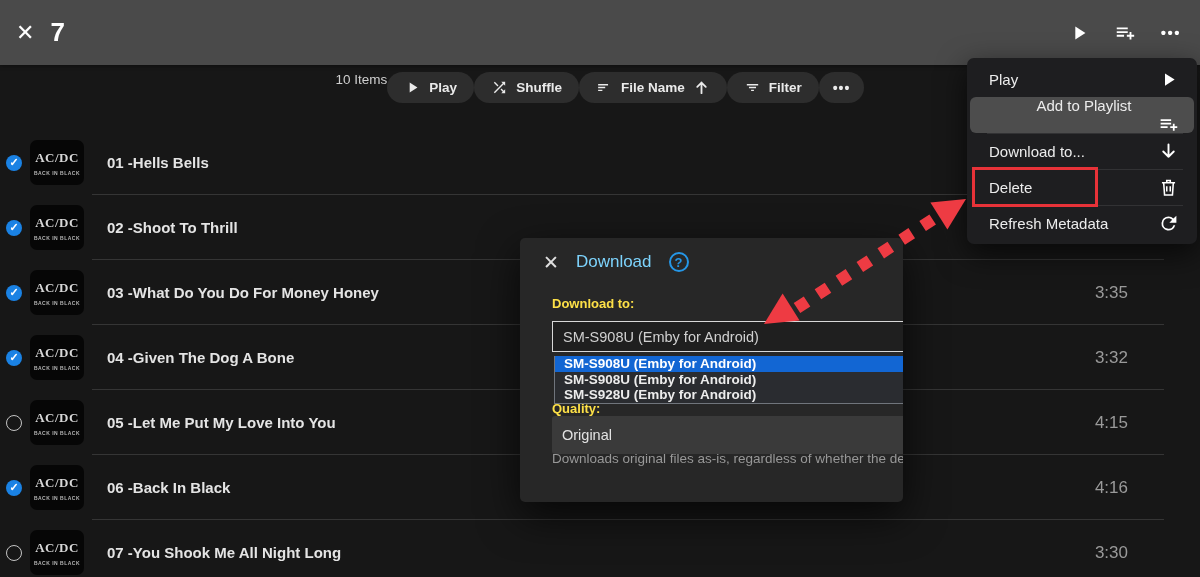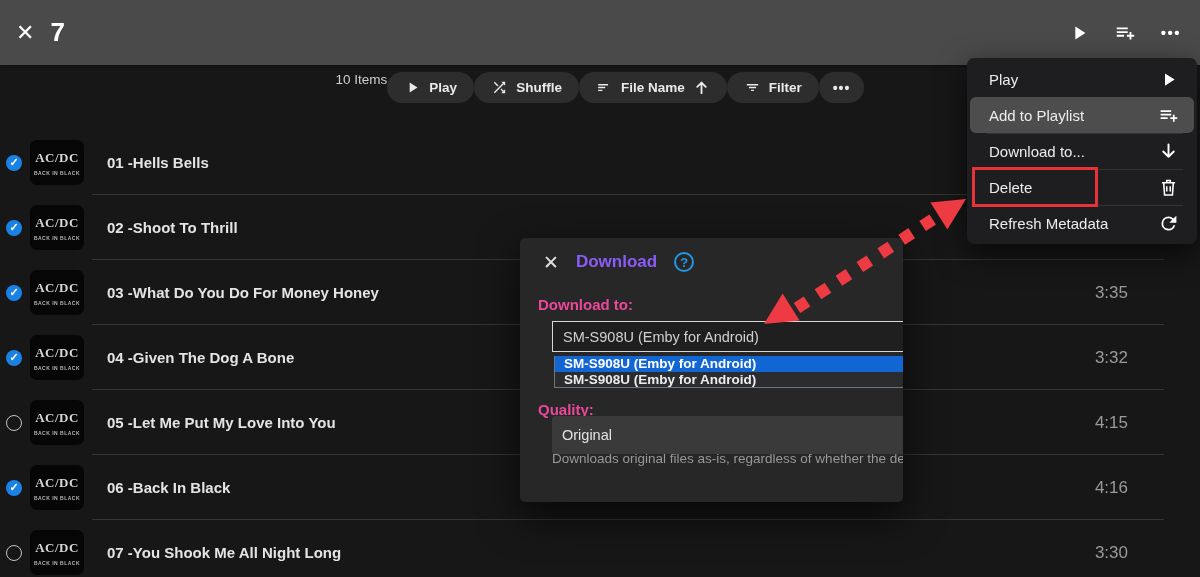--- a/index.html
+++ b/index.html
@@ -41,35 +41,35 @@
     text-shadow:0 0 1px #000;font-family:"Liberation Serif", serif;}
   .art-album{font-size:5px;font-weight:700;color:#b5b5b5;letter-spacing:.5px;margin-top:4px;}
   .song-title{margin-left:23px;font-size:15px;font-weight:600;color:#e4e4e4;white-space:nowrap;}
   .song-duration{margin-left:auto;padding-right:72px;font-size:17px;color:#9a9a9a;}
 
   
   .context-menu{position:absolute;left:967px;top:58px;width:230px;background:#1e1e20;border-radius:7px;
     box-shadow:0 10px 30px rgba(0,0,0,.65);padding:3px 0;z-index:30;}
   .menu-item{position:relative;height:36px;display:flex;align-items:center;padding:0 18px 0 22px;cursor:pointer;}
   .menu-item + .menu-item::before{content:"";position:absolute;top:0;left:20px;right:14px;height:1px;background:rgba(255,255,255,.09);}
-  .menu-item.highlighted{background:#4d4d4d;border-radius:6px;margin:0 3px;padding:0 15px 0 19px;}
+  .menu-item.highlighted{background:#4d4d4d;border-radius:6px;margin:0 3px;padding:0 15px 0 19px;flex-direction:column;}
   .menu-item.highlighted::before{display:none;}
   .mi-label{font-size:15px;color:#ececec;}
   .mi-icon{margin-left:auto;width:22px;height:22px;color:#fff;display:flex;align-items:center;justify-content:center;}
   .mi-icon svg{width:21px;height:21px;}
 
   
   .dialog{position:absolute;left:520px;top:238px;width:383px;height:264px;background:#272727;
     border-radius:5px;box-shadow:0 14px 40px rgba(0,0,0,.7);z-index:20;overflow:hidden;}
   .dlg-header{position:absolute;left:23px;top:14px;display:flex;align-items:center;gap:17px;}
   .dlg-close{font-size:19px;font-weight:400;color:#e0e0e0;cursor:pointer;line-height:1;}
-  .dlg-title{font-size:17px;font-weight:700;color:#8b5cf6;text-align:center;}
+  .dlg-title{font-size:17px;font-weight:400;color:#7dd3fc;text-align:center;}
   .dlg-help{width:20px;height:20px;border-radius:50%;border:2px solid #2596e6;color:#2596e6;
     font-size:13px;font-weight:700;display:flex;align-items:center;justify-content:center;cursor:pointer;}
-  .dlg-label{position:absolute;left:18px;font-size:15px;font-weight:600;color:#ec4899;}
+  .dlg-label{position:absolute;left:32px;font-size:13px;font-weight:600;color:#fde047;}
   .lbl-downloadto{top:58px;}
   .lbl-quality{top:163px;}
   .select-box{position:absolute;left:32px;width:360px;height:31px;display:flex;align-items:center;
     padding-left:10px;font-size:14.5px;color:#d0d0d0;cursor:pointer;}
   .select-device{top:83px;background:#1f1f1f;border:1px solid #d8d8d8;}
   .select-quality{top:178px;background:#3a3a3a;border-radius:3px;height:38px;color:#e2e2e2;}
   .device-list{position:absolute;left:34px;top:118px;width:360px;background:#2a2c30;
     border:1px solid #70757c;border-top:none;z-index:5;}
   .device-option{height:15.5px;display:flex;align-items:center;padding-left:9px;
     font-size:13.5px;font-weight:600;color:#ececec;white-space:nowrap;cursor:pointer;}
@@ -256,20 +256,21 @@
       <span>SM-S908U (Emby for Android)</span>
     </div>
     <span class="dlg-label lbl-quality">Quality:</span>
     <div class="select-box select-quality">
       <span>Original</span>
     </div>
     <span class="dlg-helptext">Downloads original files as-is, regardless of whether the devi</span>
     <div class="device-list" id="device-list">
         <div class="device-option selected">SM-S908U (Emby for Android)</div>
         <div class="device-option">SM-S908U (Emby for Android)</div>
+        <div class="device-option">SM-S928U (Emby for Android)</div>
       </div>
   </div>
 
   <div class="red-box"></div>
 
   <svg class="arrow-overlay" viewBox="0 0 1200 577">
     <line x1="797" y1="308" x2="938" y2="216" stroke="#ee3b43" stroke-width="12" stroke-dasharray="12 13"></line>
     <polygon points="966,199 947.4,229.6 930.4,202.4" fill="#ee3b43"></polygon>
     <polygon points="764,324 799.6,320.6 782.6,293.4" fill="#ee3b43"></polygon>
   </svg>

